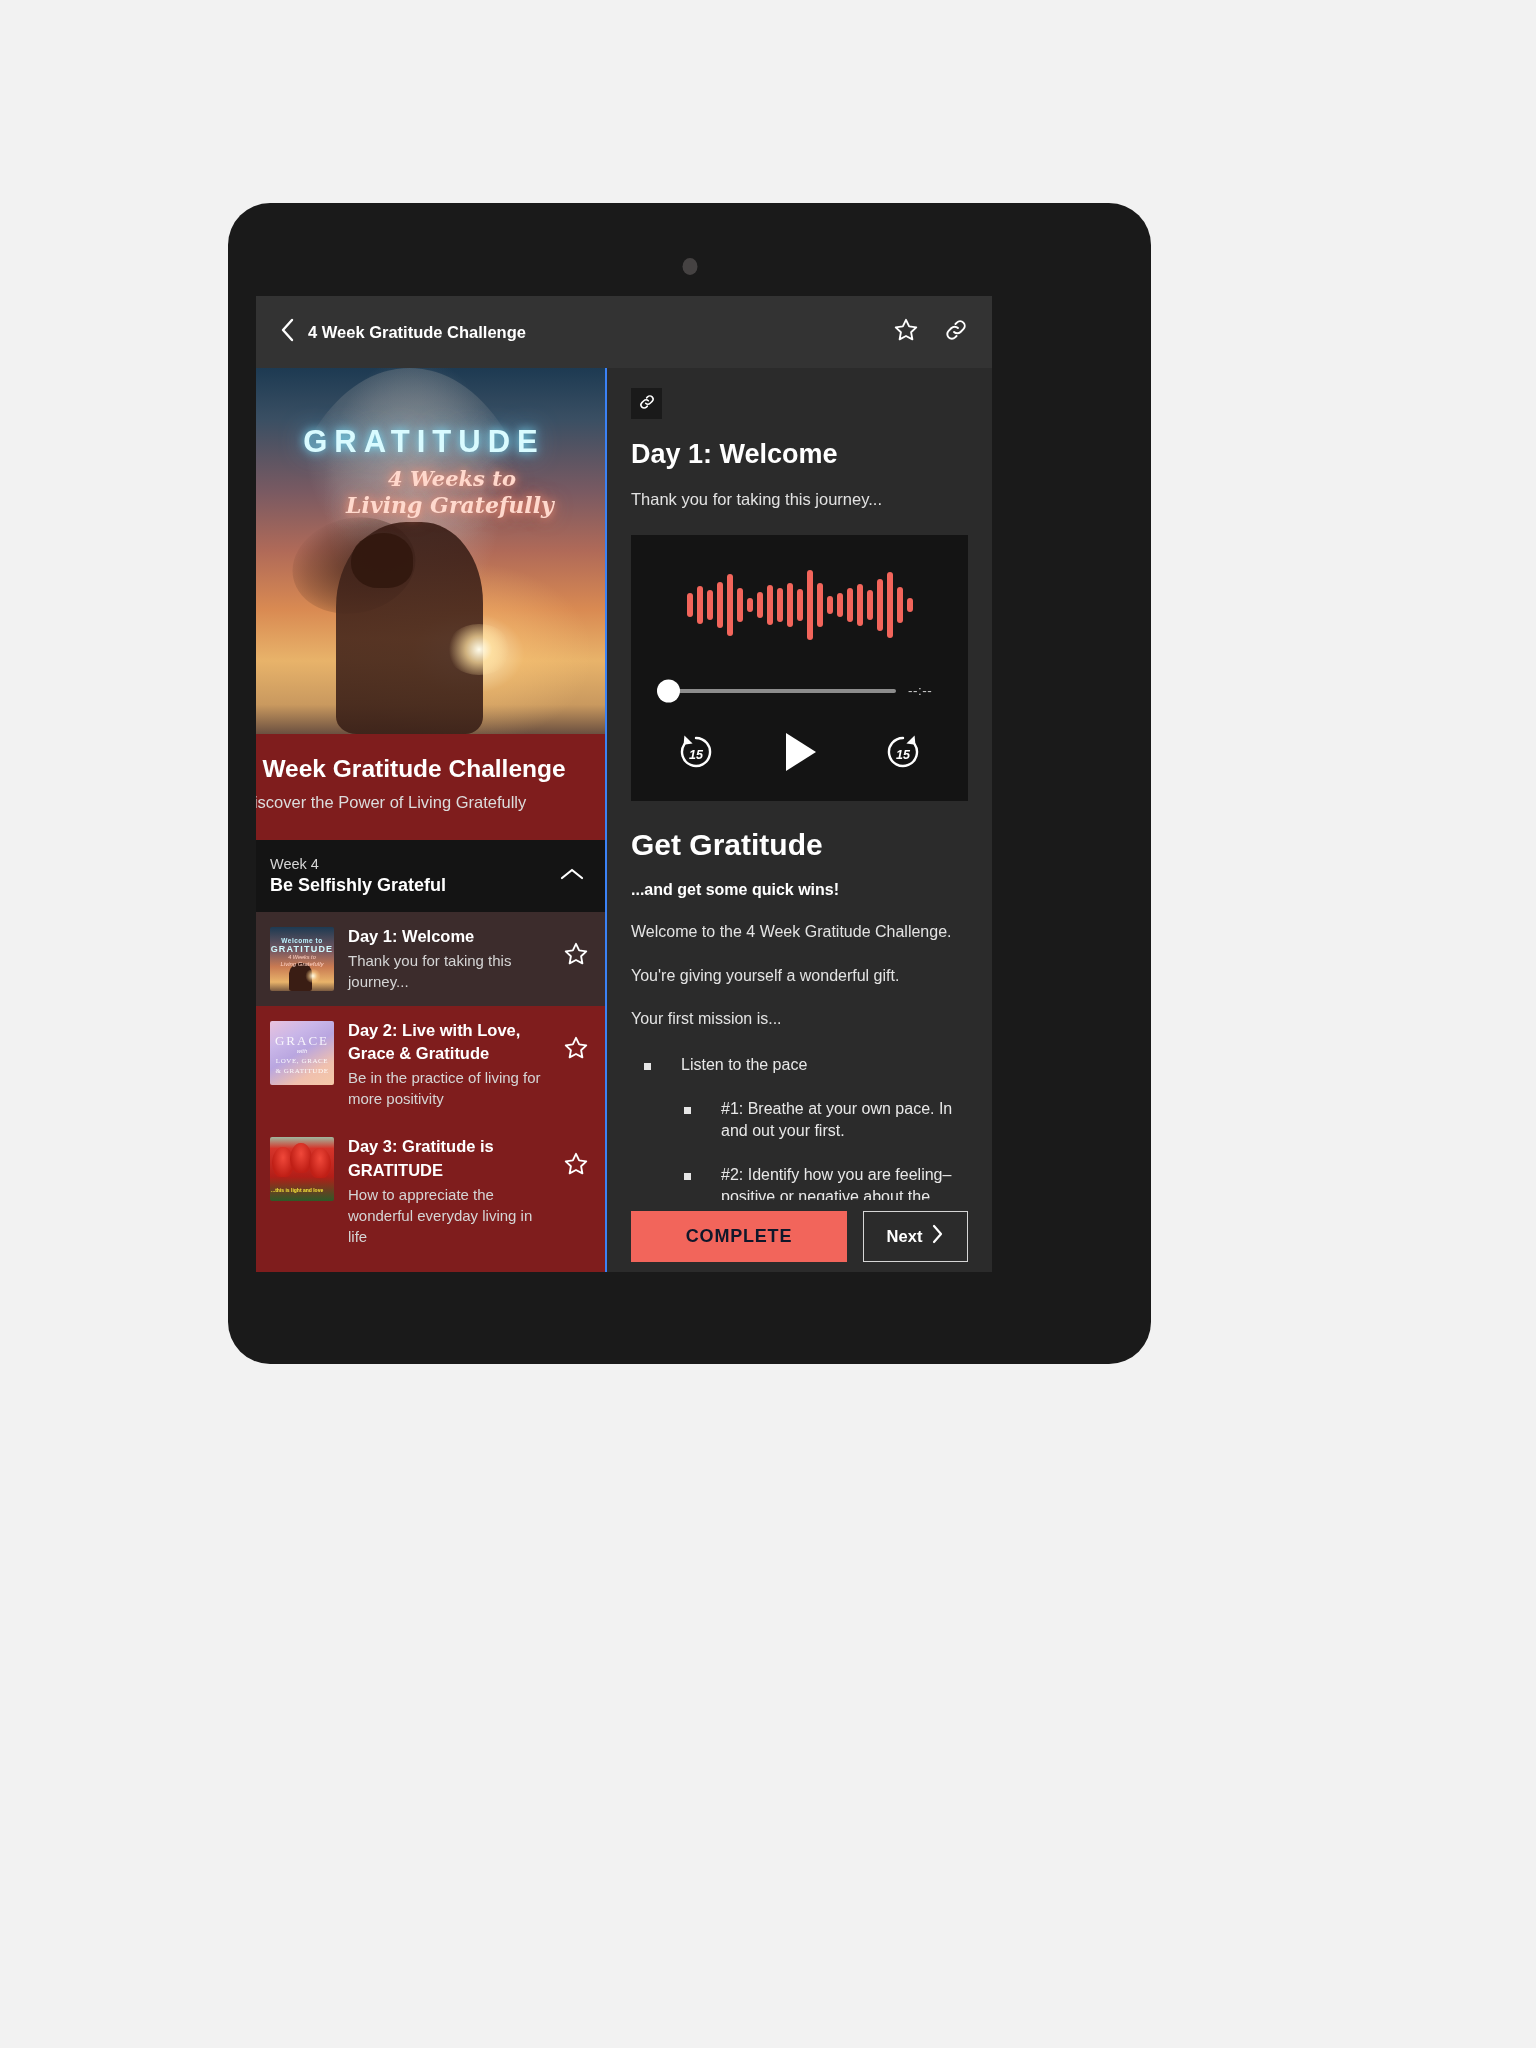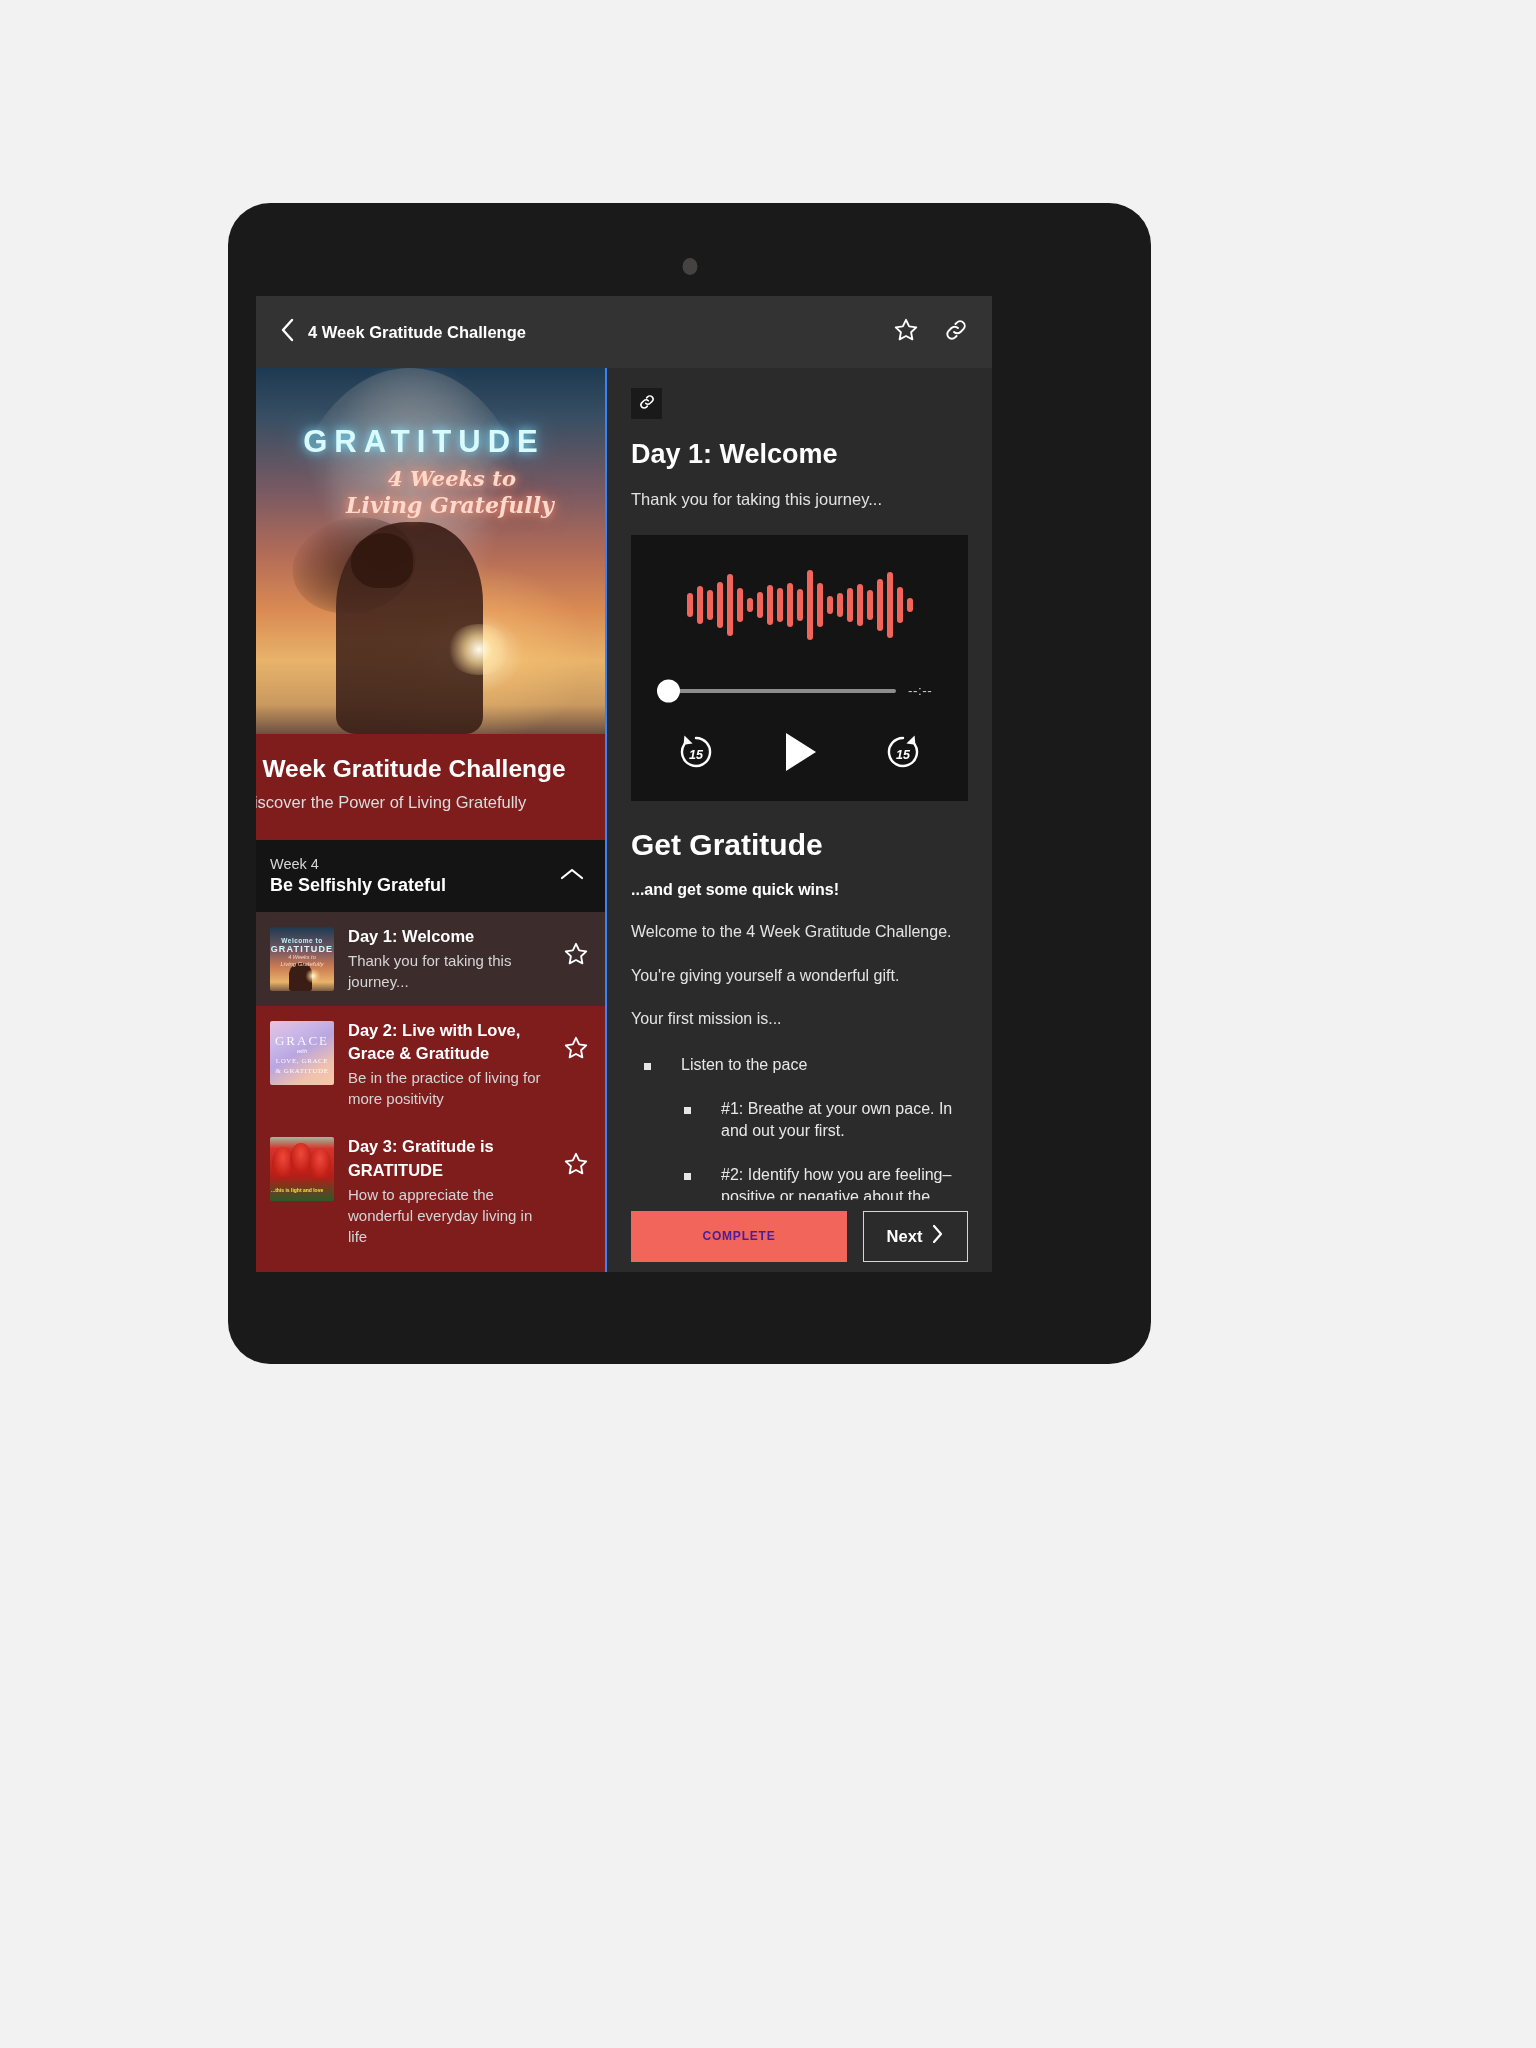--- a/index.html
+++ b/index.html
@@ -401,22 +401,22 @@
     background: #2b2b2b;
     display: flex;
     align-items: center;
     gap: 16px;
     padding: 0 24px;
   }
   #complete-btn {
     flex: 1;
     height: 51px;
     background: #f2655b;
-    color: #4c1d95;
-    font-size: 12px;
+    color: #0f172a;
+    font-size: 18px;
     font-weight: bold;
     letter-spacing: .8px;
     display: flex; align-items: center; justify-content: center;
     border: none;
     cursor: pointer;
     font-family: "Liberation Sans", sans-serif;
   }
   #next-btn {
     width: 105px;
     height: 51px;

